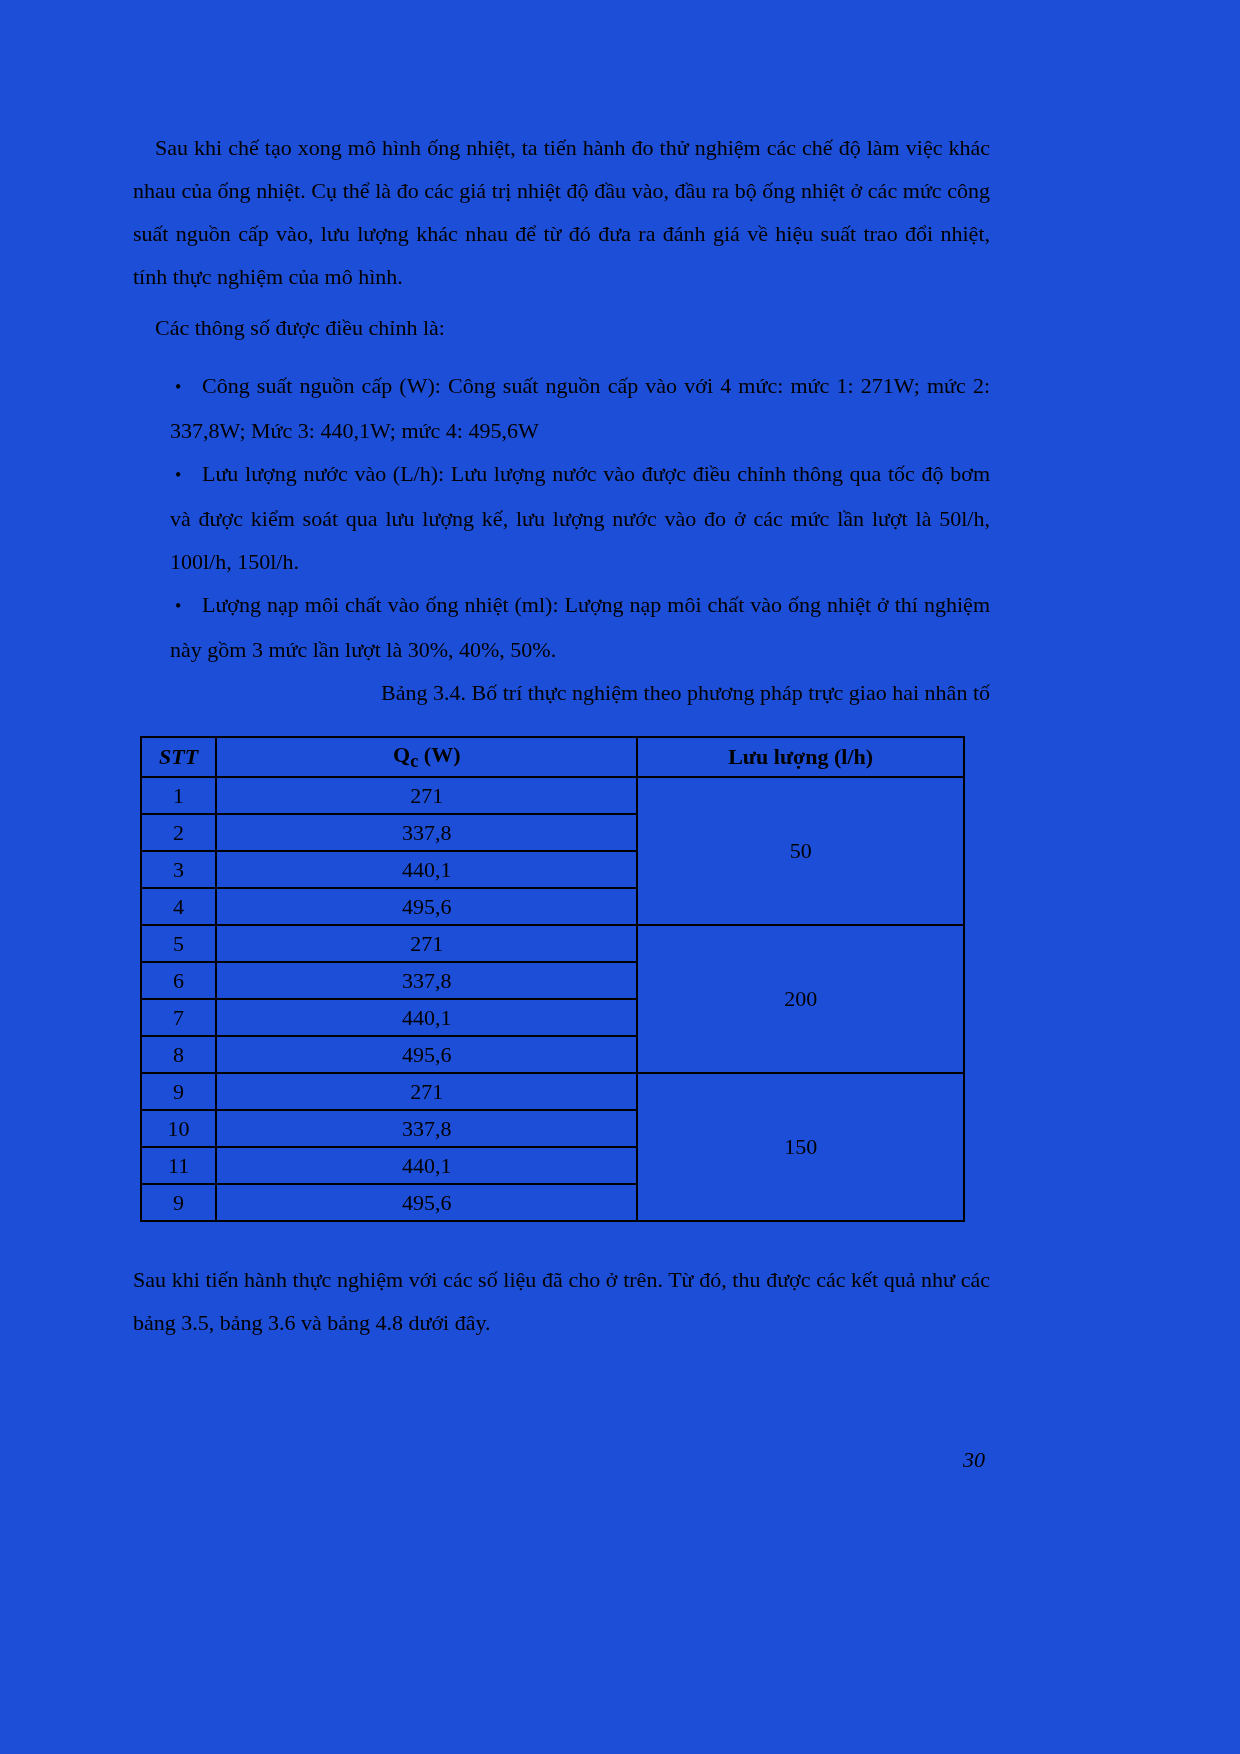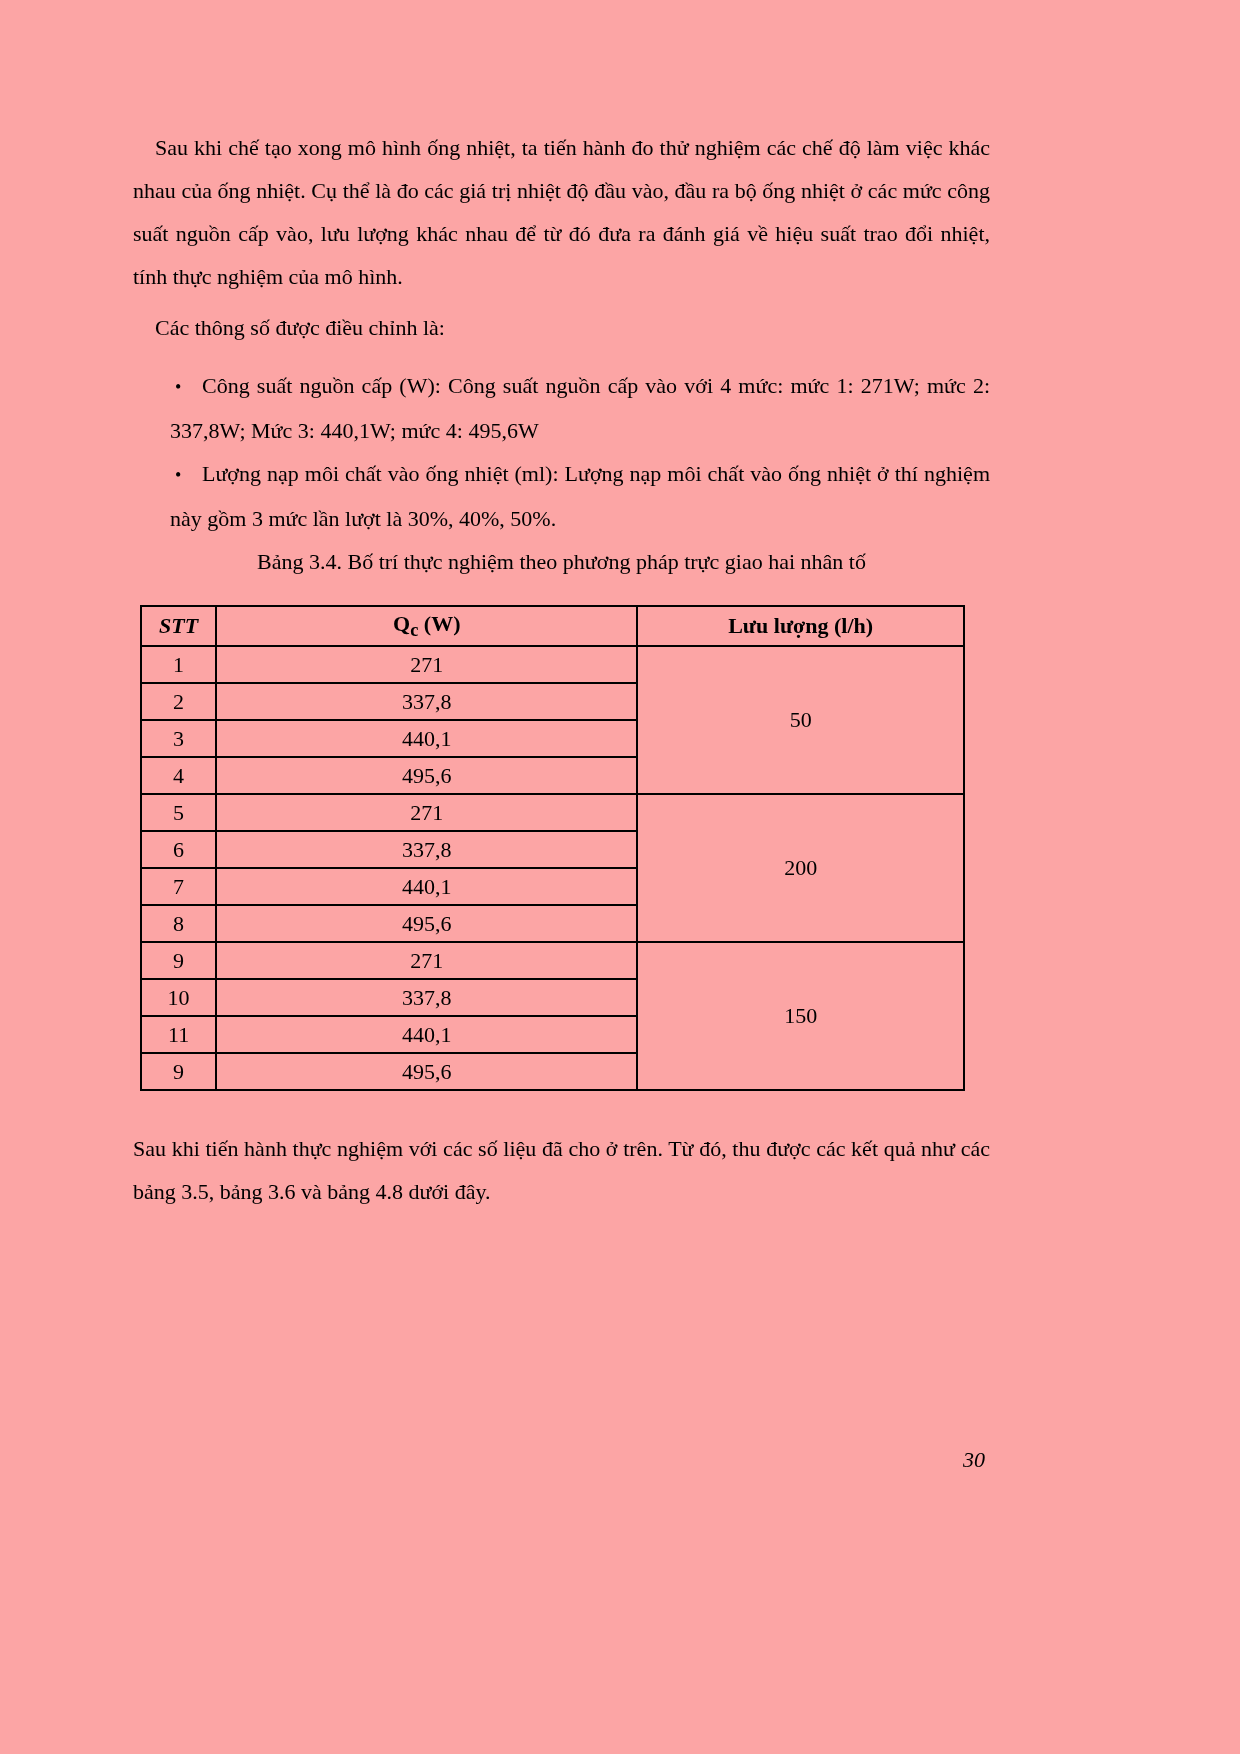--- a/index.html
+++ b/index.html
@@ -10,39 +10,39 @@
     font-family: "Liberation Serif", "DejaVu Serif", serif;
     color: #000000;
   }
   .page {
     position: relative;
     width: 1240px;
     height: 1754px;
     padding: 126px 250px 0 133px;
     font-size: 22px;
     line-height: 43px;
-    background: #fca5a5;
+    background: #1d4ed8;
   }
   .para { text-align: justify; }
   .first-indent { text-indent: 22px; }
   .para-gap { margin-top: 8px; }
   .bullet-block { margin-top: 15px; }
   .bullet-item {
     text-align: justify;
     padding-left: 37px;
     text-indent: 5px;
   }
   .bullet-item .marker {
     display: inline-block;
     width: 27px;
     text-indent: 0;
     font-size: 18px;
   }
   .p3 { text-indent: 35px; text-align: justify; }
-  .caption { text-align: center; }
+  .caption { text-align: right; }
   table.exp-table {
     margin: 22px 0 0 7px;
     border-collapse: collapse;
     width: 825px;
     table-layout: fixed;
   }
   table.exp-table th, table.exp-table td {
     border: 2px solid #000000;
     text-align: center;
     vertical-align: middle;
@@ -70,20 +70,23 @@
 
 <div class="page">
 
   <p class="para first-indent">Sau khi chế tạo xong mô hình ống nhiệt, ta tiến hành đo thử nghiệm các chế độ làm việc khác nhau của ống nhiệt. Cụ thể là đo các giá trị nhiệt độ đầu vào, đầu ra bộ ống nhiệt ở các mức công suất nguồn cấp vào, lưu lượng khác nhau để từ đó đưa ra đánh giá về hiệu suất trao đổi nhiệt, tính thực nghiệm của mô hình.</p>
 
   <p class="para first-indent para-gap">Các thông số được điều chỉnh là:</p>
 
   <div class="bullet-block">
     <div class="bullet-item">
       <span class="marker">•</span><span>Công suất nguồn cấp (W): Công suất nguồn cấp vào với 4 mức: mức 1: 271W; mức 2: 337,8W; Mức 3: 440,1W; mức 4: 495,6W</span>
+    </div>
+    <div class="bullet-item">
+      <span class="marker">•</span><span>Lưu lượng nước vào (L/h): Lưu lượng nước vào được điều chỉnh thông qua tốc độ bơm và được kiểm soát qua lưu lượng kế, lưu lượng nước vào đo ở các mức lần lượt là 50l/h, 100l/h, 150l/h.</span>
     </div>
     <div class="bullet-item">
       <span class="marker">•</span><span>Lượng nạp môi chất vào ống nhiệt (ml): Lượng nạp môi chất vào ống nhiệt ở thí nghiệm này gồm 3 mức lần lượt là 30%, 40%, 50%.</span>
     </div>
   </div>
 
 
   <div class="caption">Bảng 3.4. Bố trí thực nghiệm theo phương pháp trực giao hai nhân tố</div>
 
   <table class="exp-table">

